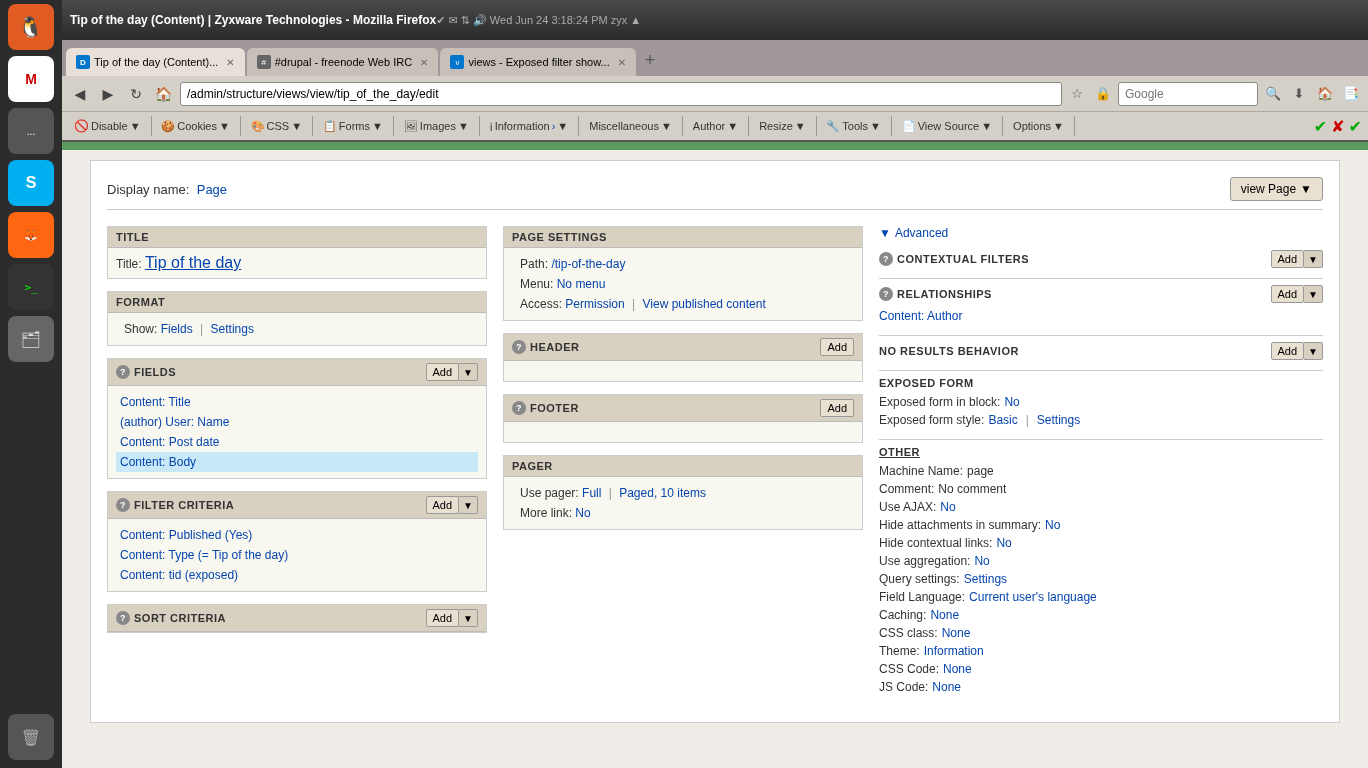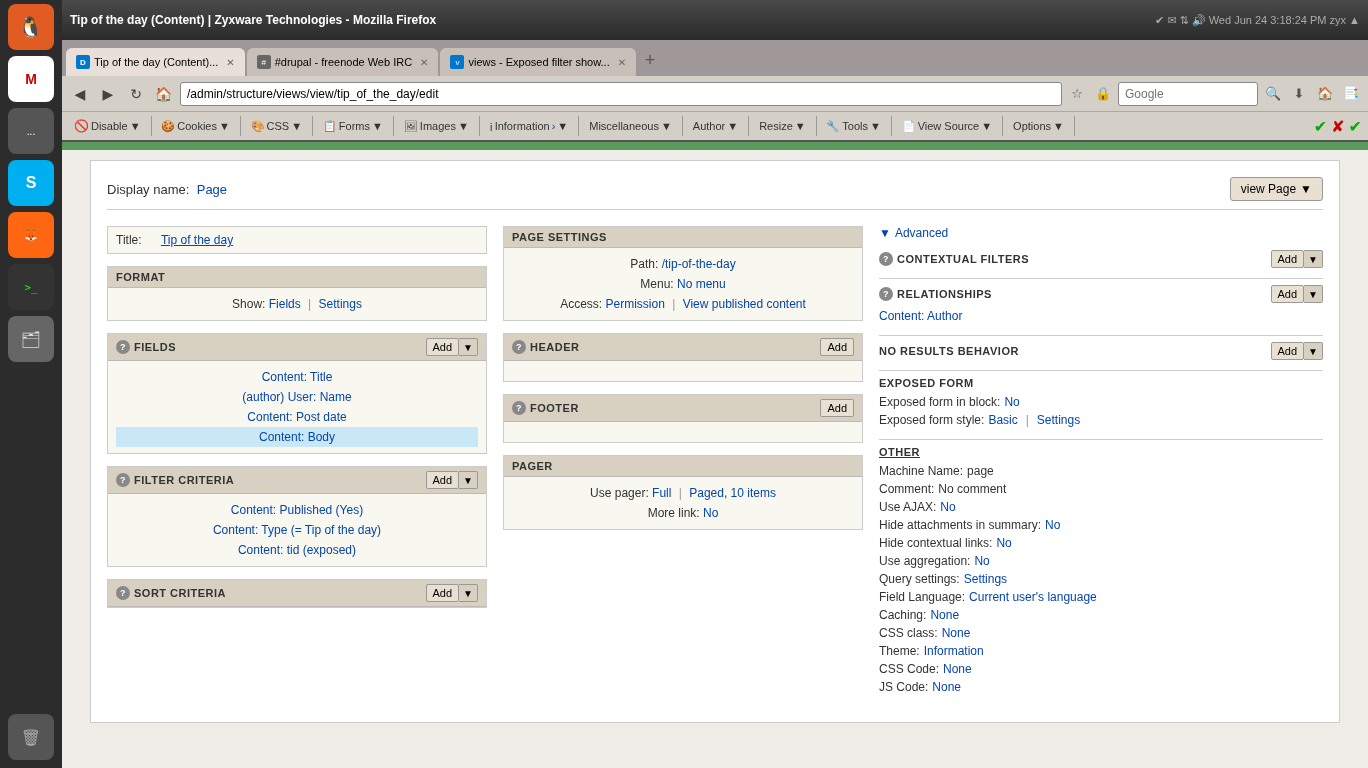--- a/index.html
+++ b/index.html
@@ -5,21 +5,21 @@
     * { margin: 0; padding: 0; box-sizing: border-box; }
     body { font-family: Arial, sans-serif; font-size: 12px; background: #d4d0c8; overflow: hidden; }
 
     
     .window-titlebar {
       background: linear-gradient(to bottom, #4a4a4a, #2a2a2a);
       color: white;
       padding: 20px 8px;
       display: flex;
       align-items: center;
-      justify-content: space-between;
+      justify-content: flex-start;
       height: 20px;
     }
     .window-title { font-size: 12px; font-weight: bold; }
     .window-controls { display: flex; gap: 4px; }
 
     
     .desktop { display: flex; width: 1368px; height: 768px; }
     .taskbar-left {
       width: 62px;
       background: #2c2c2c;
@@ -228,34 +228,34 @@
       background: #d8d0c0;
       border: 1px solid #999;
       border-left: none;
       border-radius: 0 2px 2px 0;
       padding: 2px 4px;
       font-size: 10px;
       cursor: pointer;
     }
     .add-btn-group { display: flex; }
 
-    .section-body { padding: 6px 8px; text-align: center; }
+    .section-body { padding: 6px 8px; }
 
     .field-row {
       padding: 3px 4px;
       font-size: 12px;
       cursor: pointer;
     }
     .field-row a { color: #0645ad; text-decoration: none; }
     .field-row.selected { background: #c8e8f8; }
 
     
     .title-section { padding: 6px 8px; }
     .title-label { font-size: 12px; color: #333; display: inline; }
-    .title-value { color: #0645ad; font-size: 12px; margin-left: 16px; }
+    .title-value { color: #0645ad; font-size: 16px; margin-left: 0; }
 
     
     .format-row { padding: 3px 8px; font-size: 12px; color: #333; }
     .format-link { color: #0645ad; text-decoration: none; }
     .pipe { color: #999; margin: 0 4px; }
 
     
     .ps-row { padding: 3px 8px; font-size: 12px; color: #333; }
     .ps-link { color: #0645ad; text-decoration: none; }
 
@@ -443,20 +443,25 @@
             <span>view Page</span>
             <span>▼</span>
           </button>
         </div>
 
         <div class="views-columns">
 
           <div class="col-left">
 
             <div class="section-block">
+              <div class="section-header">
+                <span class="section-title">
+                  <span>TITLE</span>
+                </span>
+              </div>
               <div class="title-section">
                 <span class="title-label">Title:</span>
                 <a href="#" class="title-value">Tip of the day</a>
               </div>
             </div>
 
             <div class="section-block">
               <div class="section-header">
                 <span class="section-title">
                   <span>FORMAT</span>

